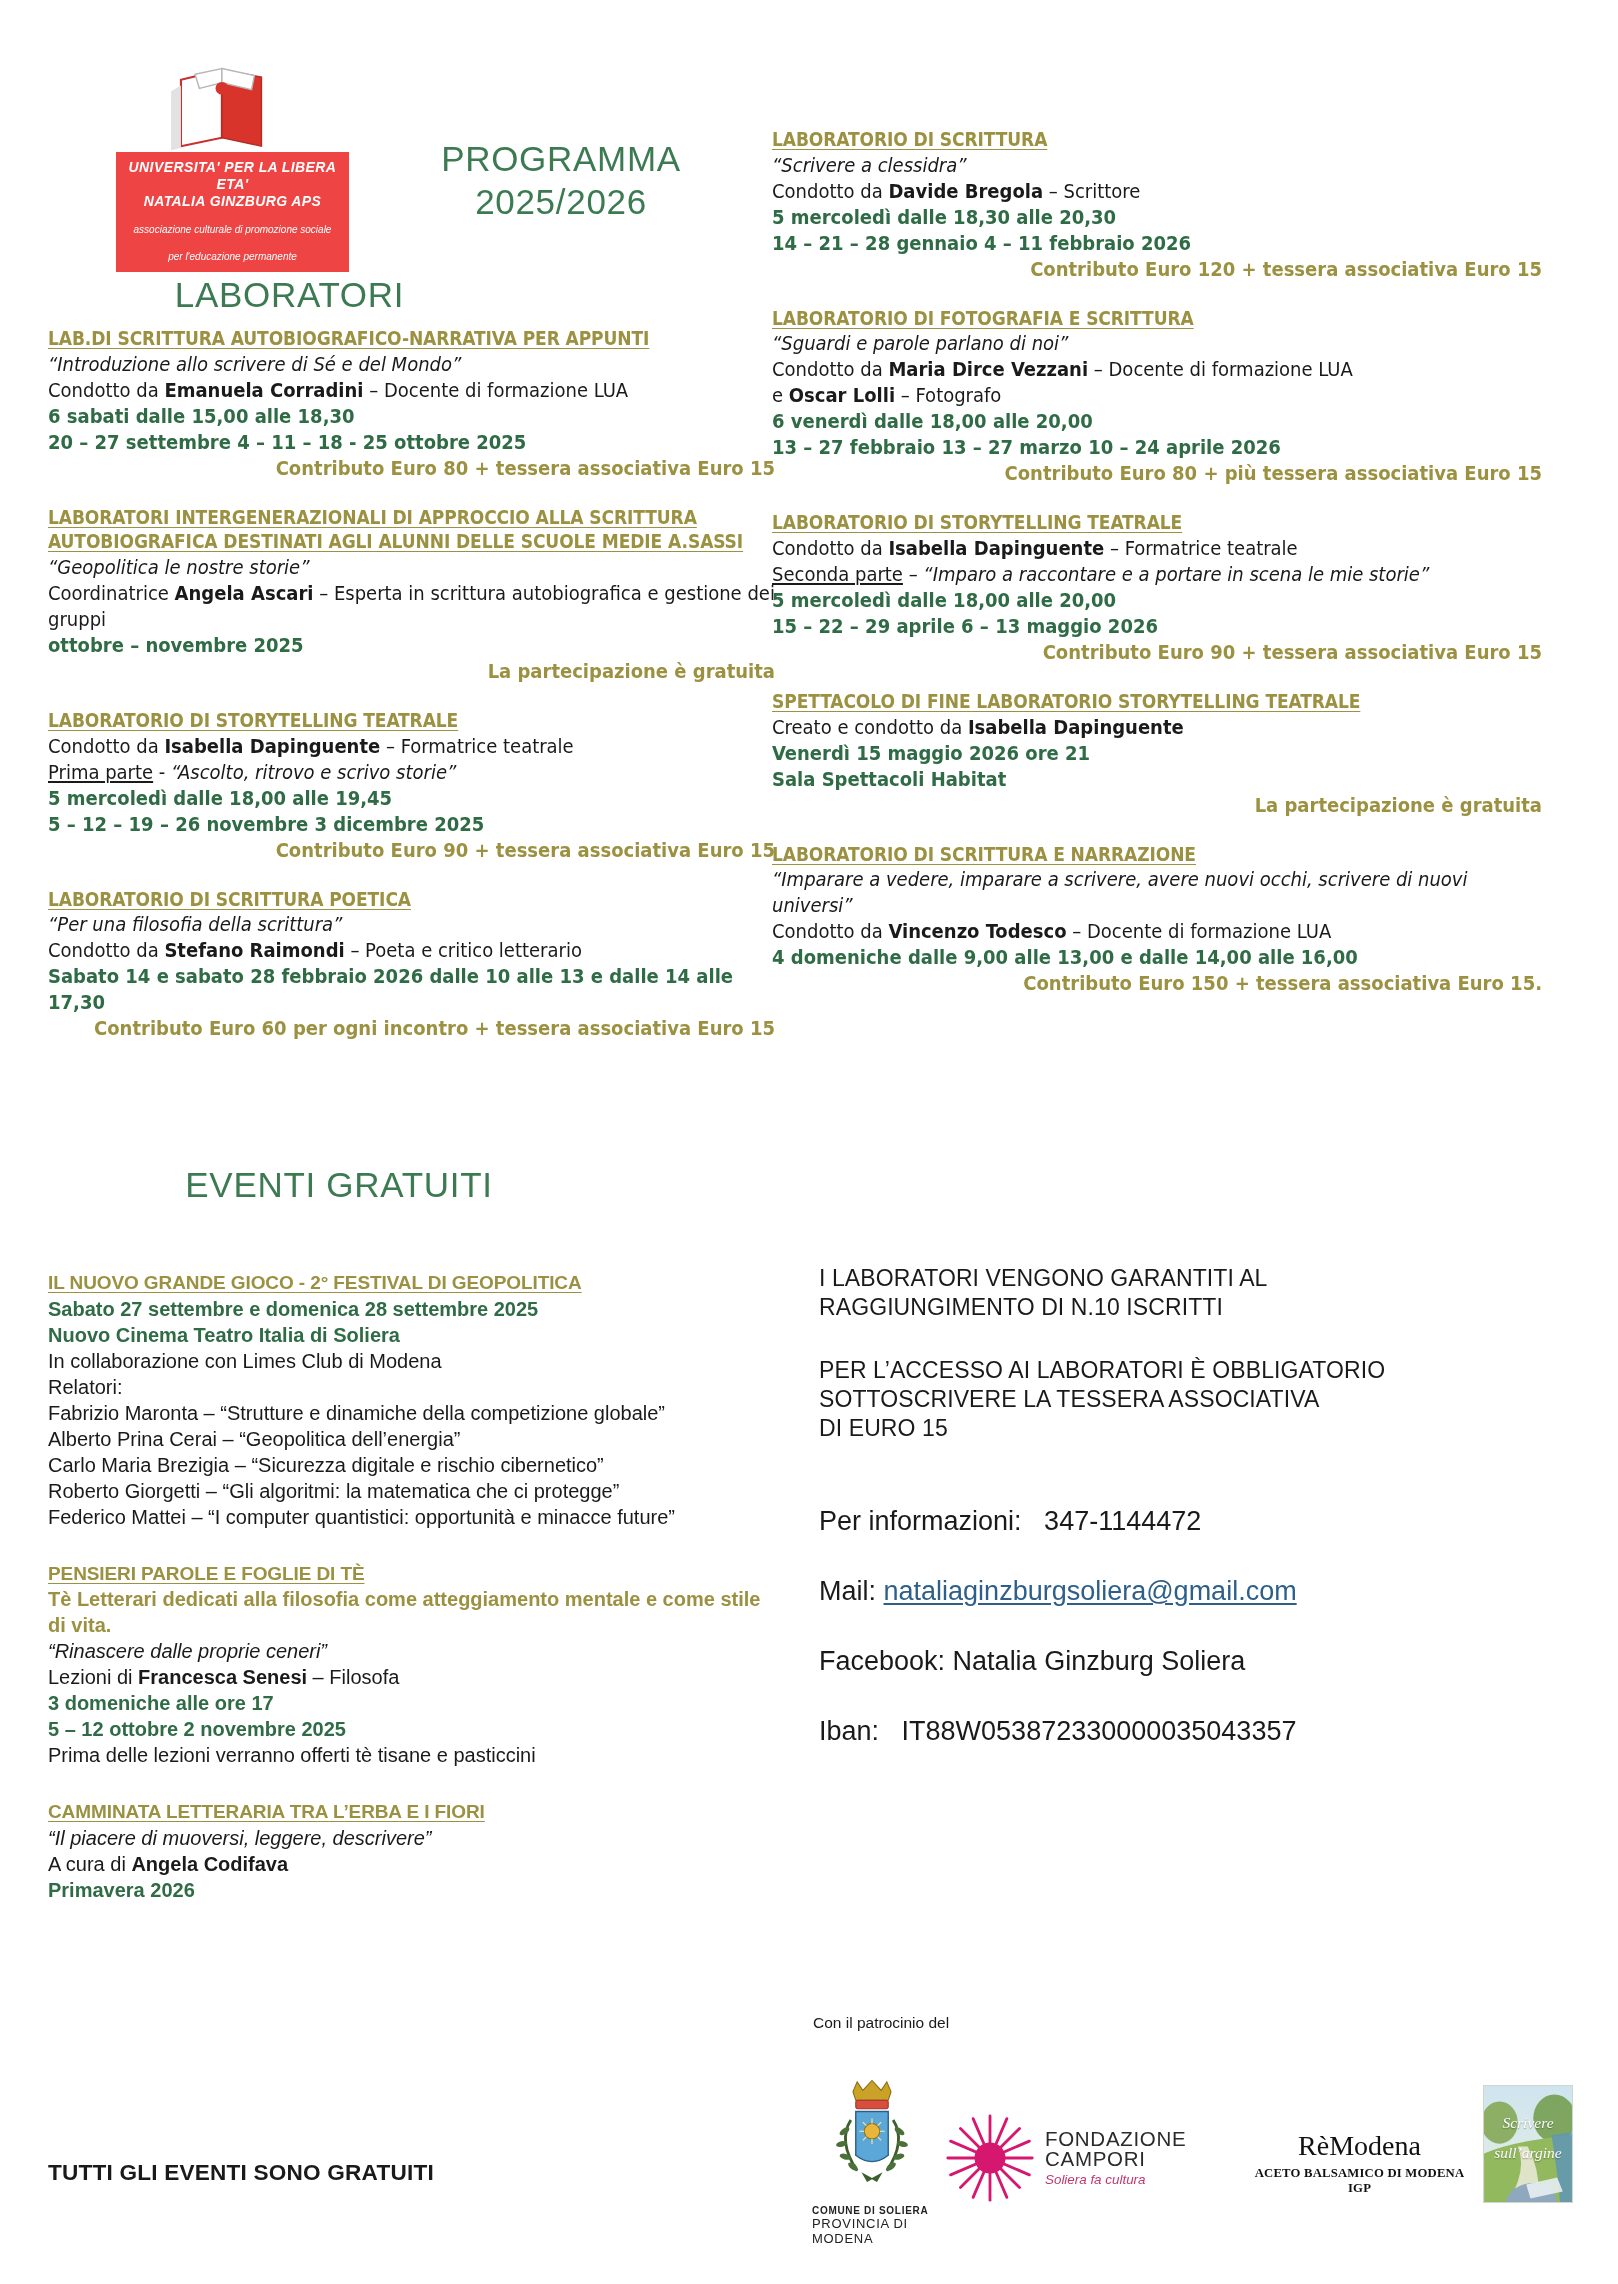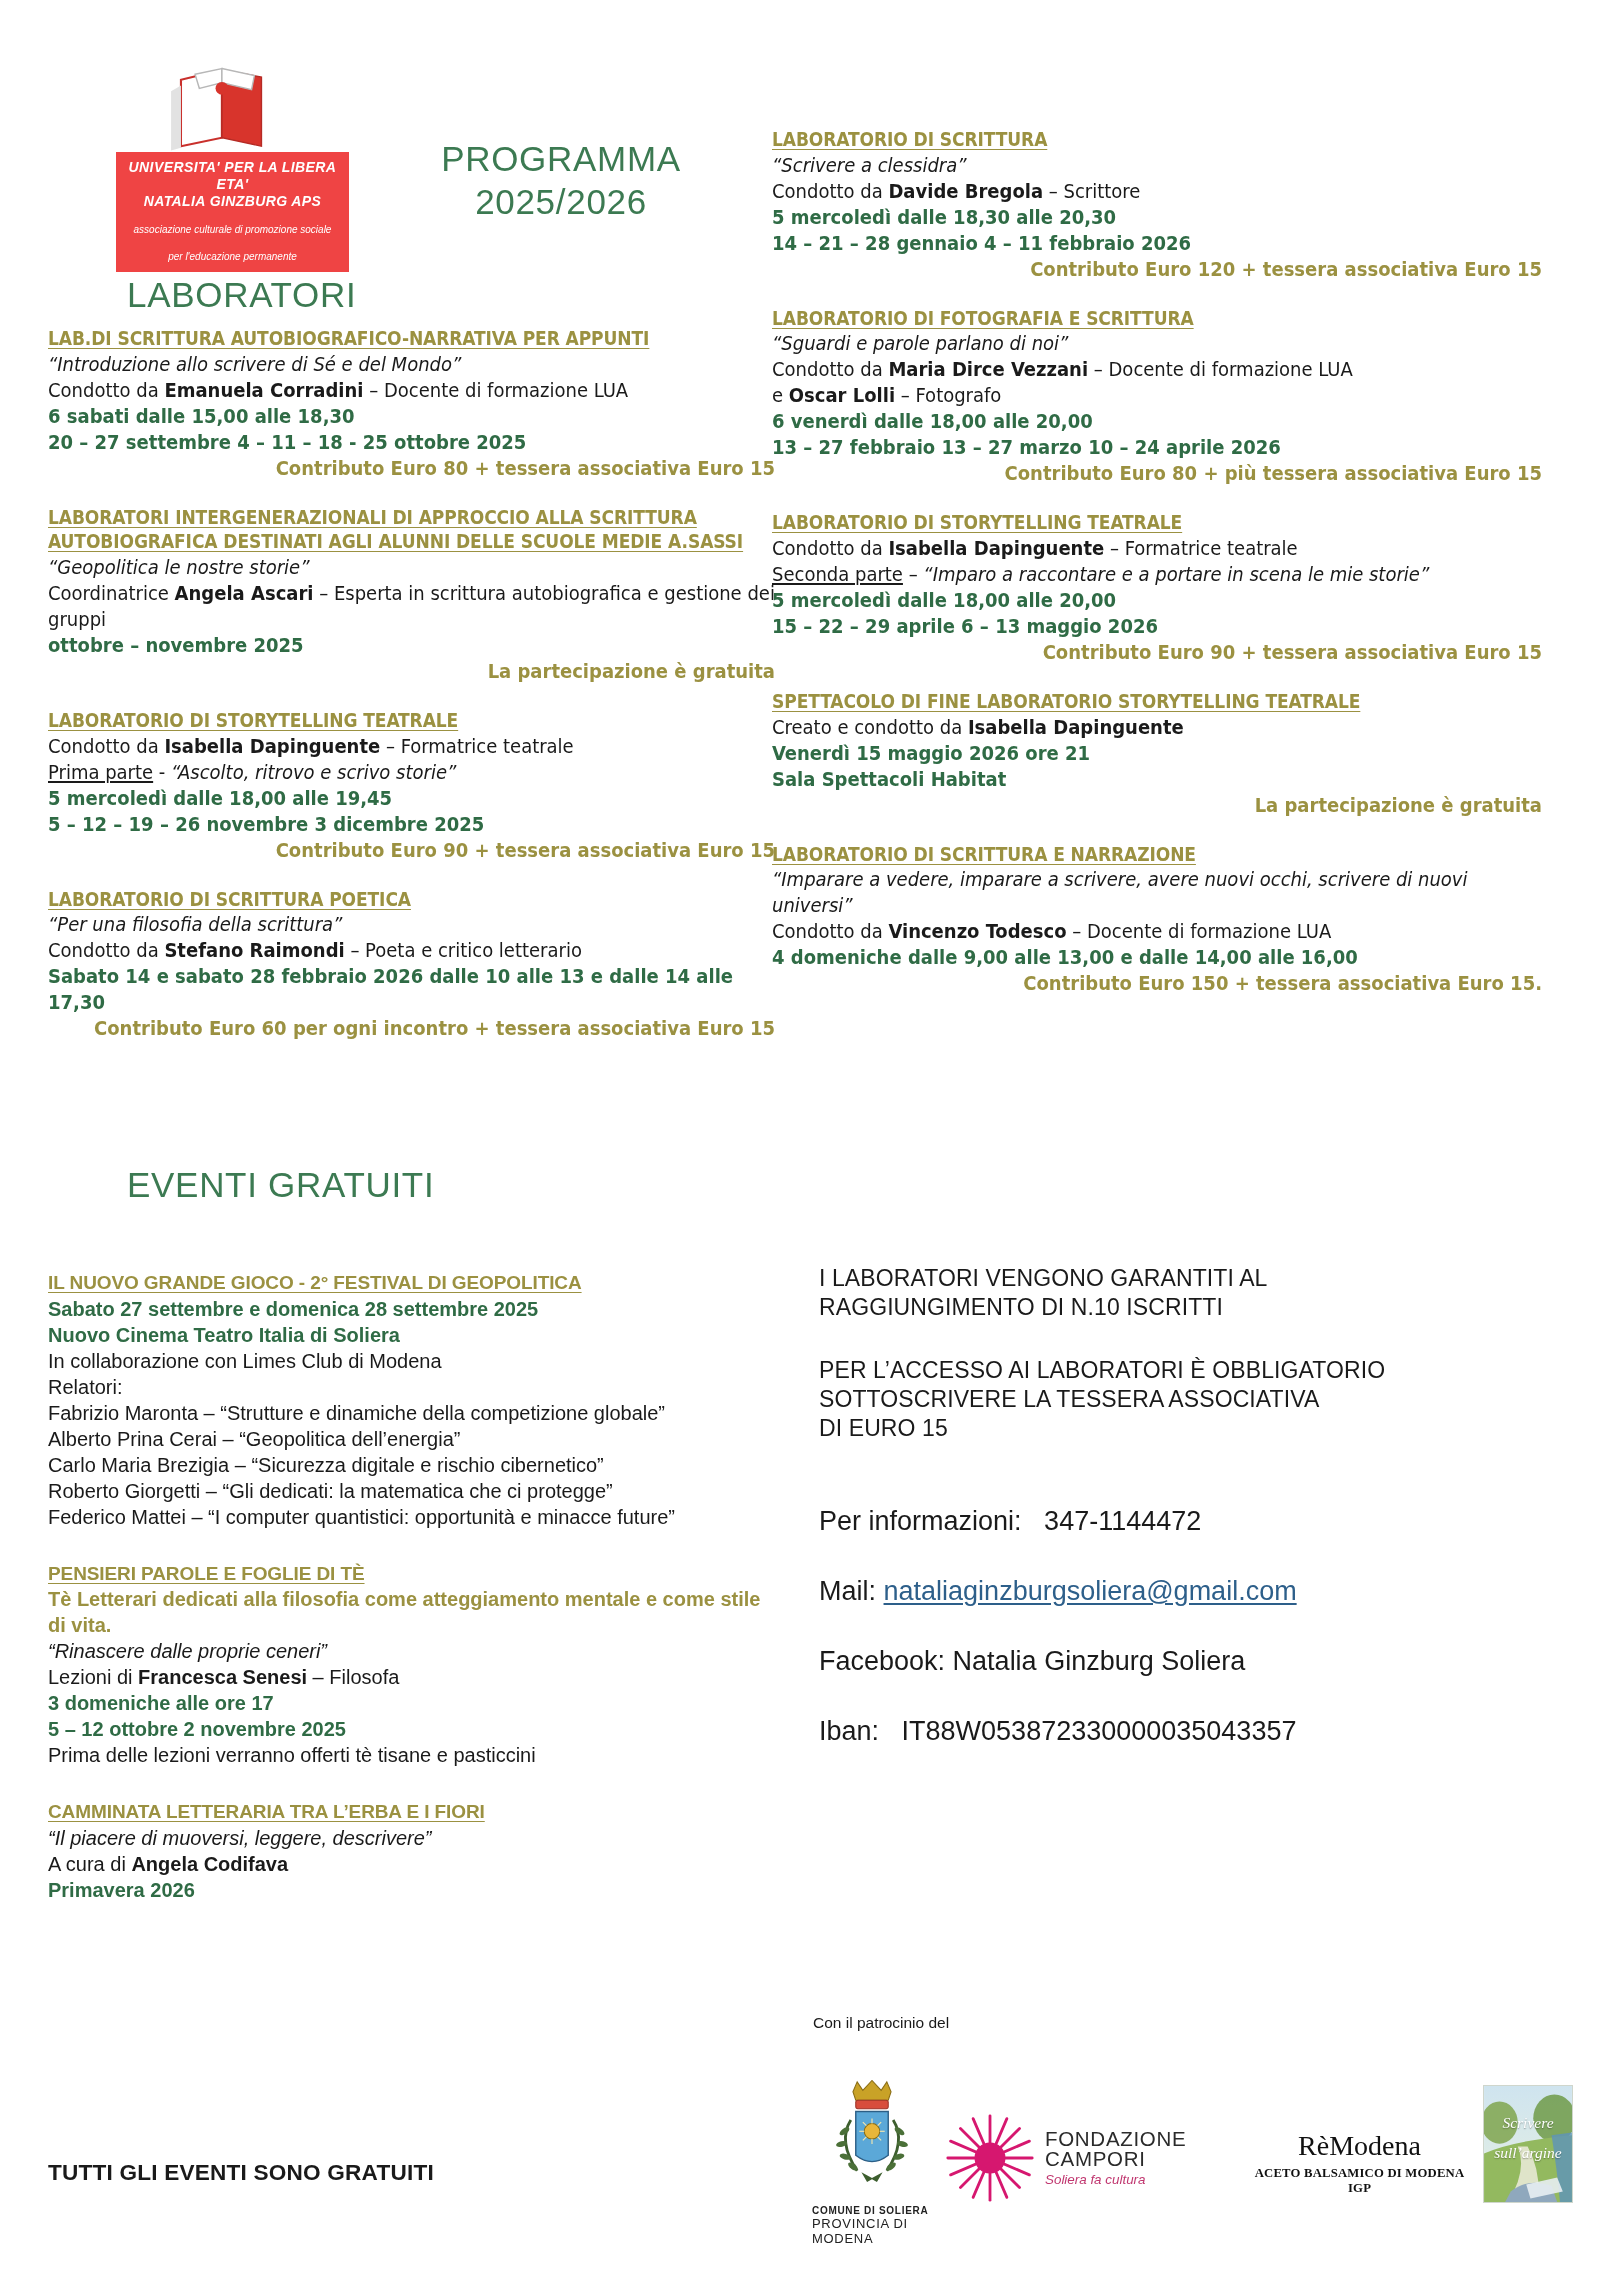--- a/index.html
+++ b/index.html
@@ -16,21 +16,21 @@
   
   .cond { font-family:"Liberation Sans Narrow","DejaVu Sans Condensed","Liberation Sans", sans-serif;
           font-stretch:condensed; }
 
   .big-title {
     font-size:35px; letter-spacing:0.7px; font-weight:400;
     color:#3c7a52; line-height:1.22; text-align:center;
   }
   .sec-title {
     font-size:35px; letter-spacing:0.7px; font-weight:400;
-    color:#3c7a52; 
+    color:#3c7a52; text-align:center;
   }
 
   .hd {            
     font-size:19px; font-weight:700; color:#9b9141;
     text-decoration:underline; text-underline-offset:2.8px;
     letter-spacing:-0.1px; line-height:1.30;
   }
   .it {            
     font-size:20px; font-style:italic; color:#1a1a1a; line-height:1.30;
   }
@@ -235,21 +235,21 @@
 
     <div class="blk">
       <div class="hd">IL NUOVO GRANDE GIOCO - 2° FESTIVAL DI GEOPOLITICA</div>
       <div class="gr">Sabato 27 settembre e domenica 28 settembre 2025</div>
       <div class="gr">Nuovo Cinema Teatro Italia di Soliera</div>
       <div class="tx">In collaborazione con Limes Club di Modena</div>
       <div class="tx">Relatori:</div>
       <div class="tx">Fabrizio Maronta – “Strutture e dinamiche della competizione globale”</div>
       <div class="tx">Alberto Prina Cerai – “Geopolitica dell’energia”</div>
       <div class="tx">Carlo Maria Brezigia – “Sicurezza digitale e rischio cibernetico”</div>
-      <div class="tx">Roberto Giorgetti – “Gli dedicati: la matematica che ci protegge”</div>
+      <div class="tx">Roberto Giorgetti – “Gli algoritmi: la matematica che ci protegge”</div>
       <div class="tx">Federico Mattei – “I computer quantistici: opportunità e minacce future”</div>
     </div>
 
     <div class="blk" style="margin-top:32px;">
       <div class="hd">PENSIERI PAROLE E FOGLIE DI TÈ</div>
       <div class="kh-b">Tè Letterari dedicati alla filosofia come atteggiamento mentale e come stile di vita.</div>
       <div class="it">“Rinascere dalle proprie ceneri”</div>
       <div class="tx"><span>Lezioni di </span><b>Francesca Senesi</b><span> – Filosofa</span></div>
       <div class="gr">3 domeniche alle ore 17</div>
       <div class="gr">5 – 12 ottobre   2 novembre 2025</div>

